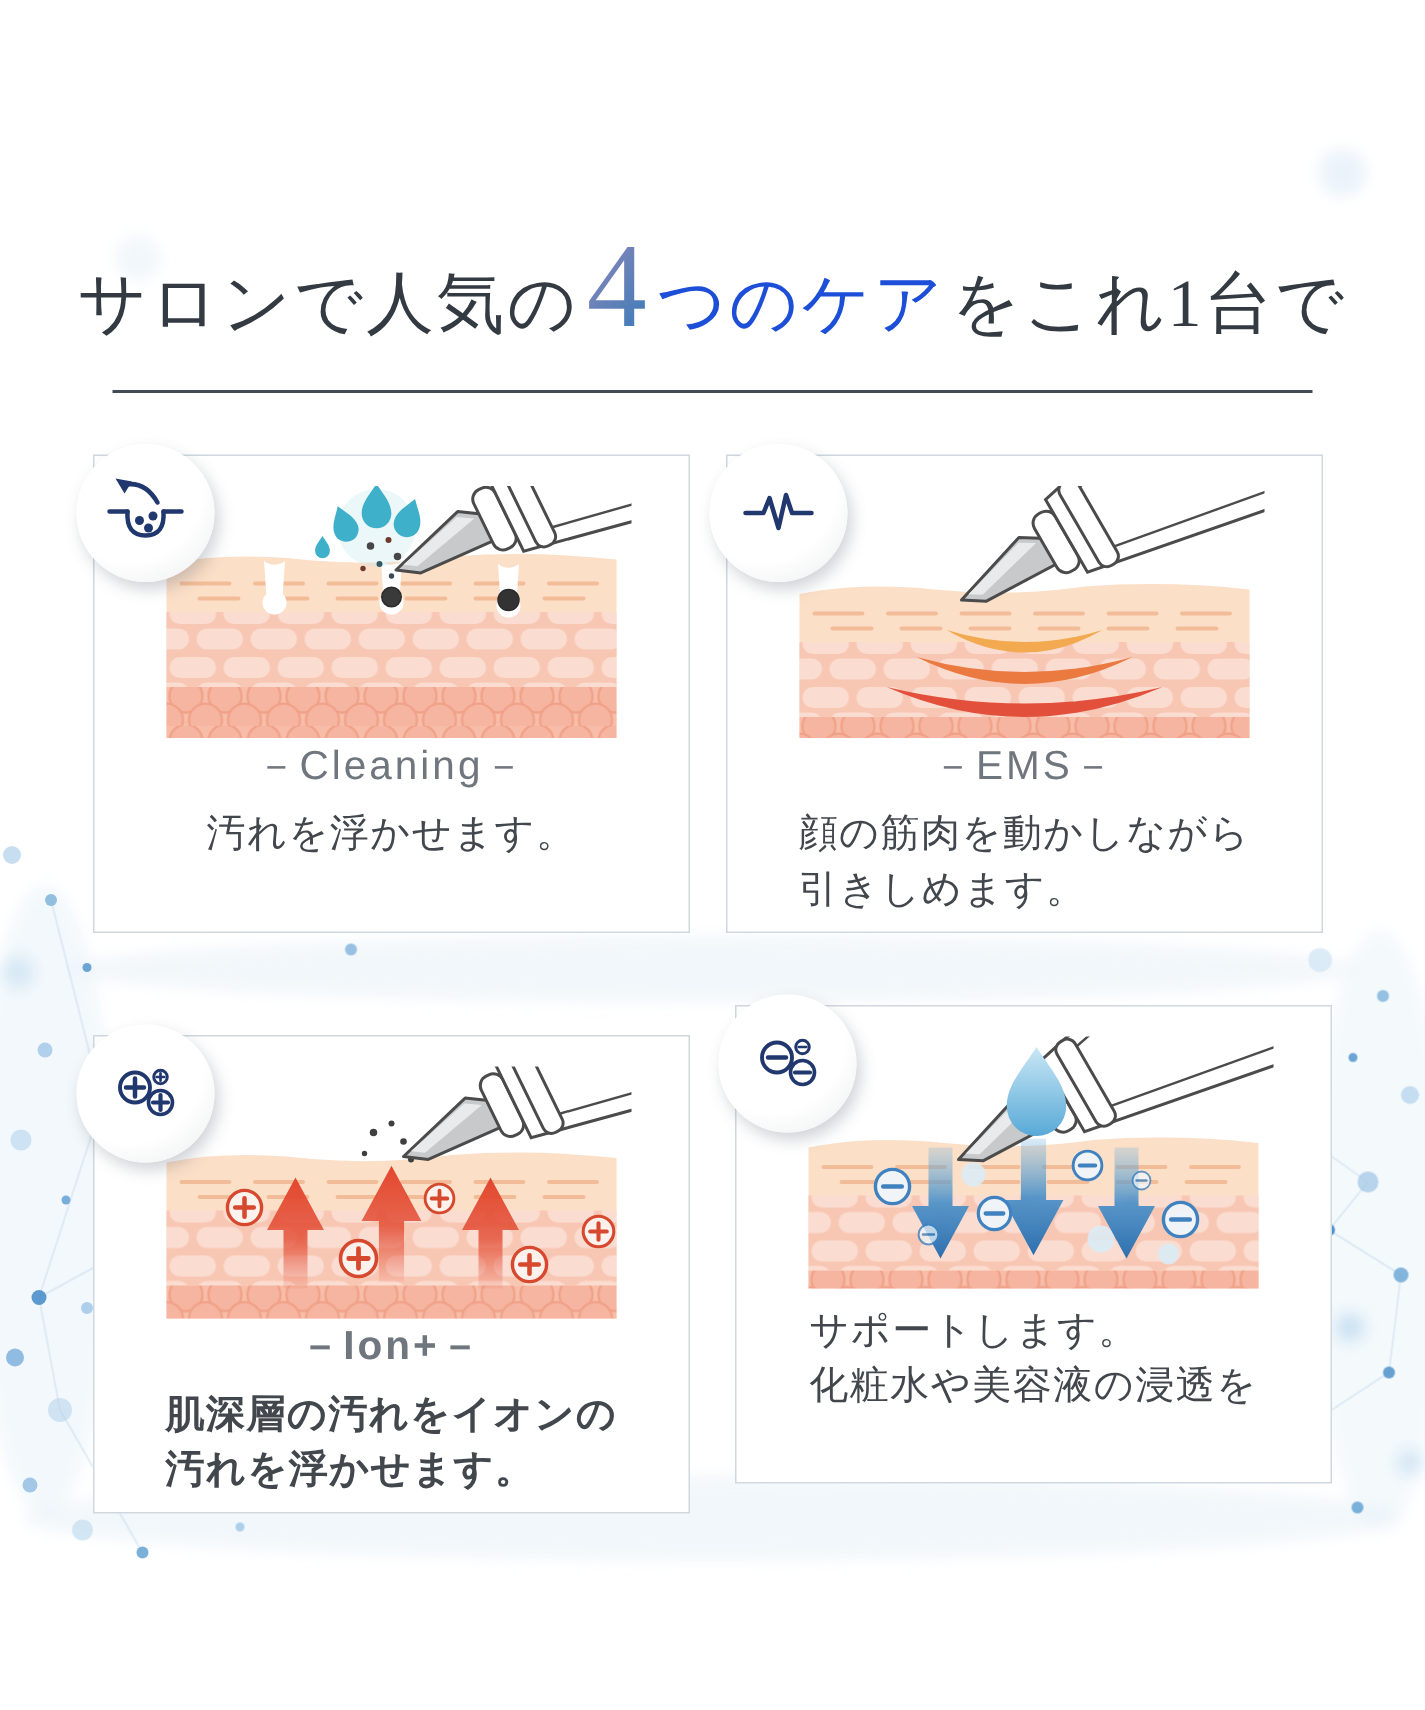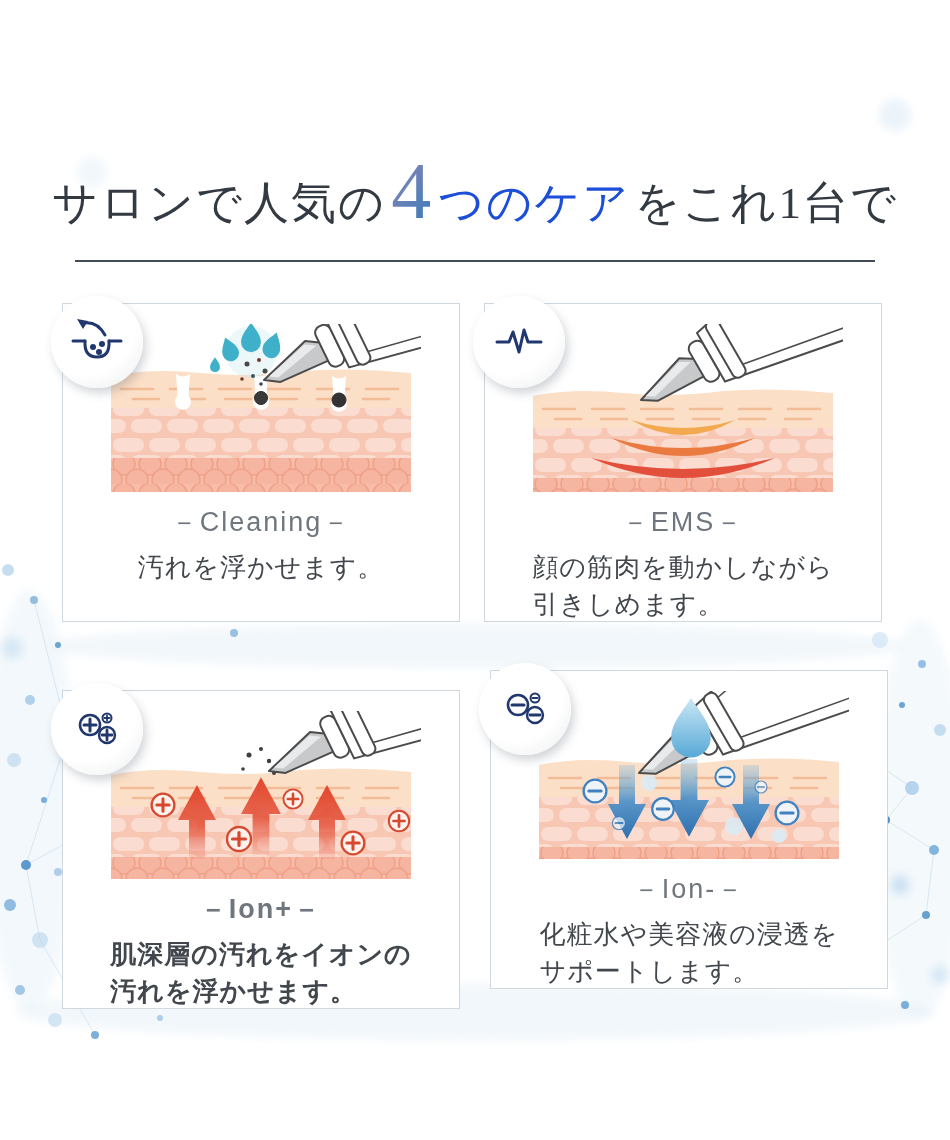--- a/index.html
+++ b/index.html
@@ -27,21 +27,21 @@
   .card.c2{left:484px;top:303px;}
   .card.c3{left:62px;top:690px;font-weight:bold;}
   .card.c4{left:490px;top:670px;}
 
   .badge{position:absolute;left:-12px;top:-8px;width:92px;height:92px;border-radius:50%;
          background:radial-gradient(circle at 38% 32%,#ffffff 58%,#f2f3f4 84%,#e5e7e9 100%);
          box-shadow:3px 5px 10px rgba(70,85,100,.25);
          display:flex;align-items:center;justify-content:center;}
 
   .illus{display:block;margin:20px auto 0;}
-  .mode{margin-top:12px;text-align:center;font-size:27px;color:#70767e;letter-spacing:2px;}
+  .mode{margin-top:0;text-align:center;font-size:27px;color:#70767e;letter-spacing:2px;}
   .desc{width:max-content;margin:9px auto 0;text-align:left;font-size:26px;
         color:#42474d;line-height:1.42;letter-spacing:1px;}
 </style>
 </head>
 <body>
 
 <div class="page">
 
   <svg width="0" height="0" style="position:absolute" aria-hidden="true">
     <defs>
@@ -301,20 +301,19 @@
       <use href="#arrowshape" transform="translate(222,112) rotate(180)" fill="url(#gBlue)"></use>
       <use href="#minusmark" transform="translate(66,100) scale(0.95)"></use>
       <use href="#minusmark" transform="translate(134,118) scale(0.9)"></use>
       <use href="#minusmark" transform="translate(196,86) scale(0.8)"></use>
       <use href="#minusmark" transform="translate(258,122) scale(0.95)"></use>
       <use href="#minusmark" transform="translate(90,132) scale(0.55)" opacity="0.8"></use>
       <use href="#minusmark" transform="translate(232,96) scale(0.5)" opacity="0.8"></use>
       <use href="#device" transform="translate(110,82) rotate(-30)"></use>
       <use href="#dropshape" transform="translate(162,34) scale(1.8)" fill="url(#gDrop)"></use>
     </svg>
-    <div class="mode">－Ion-－</div>
     <div class="desc">
+      <div>サポートします。</div>
       <div>化粧水や美容液の浸透を</div>
-      <div>サポートします。</div>
     </div>
   </div>
 
 </div>
 
 </body></html>

